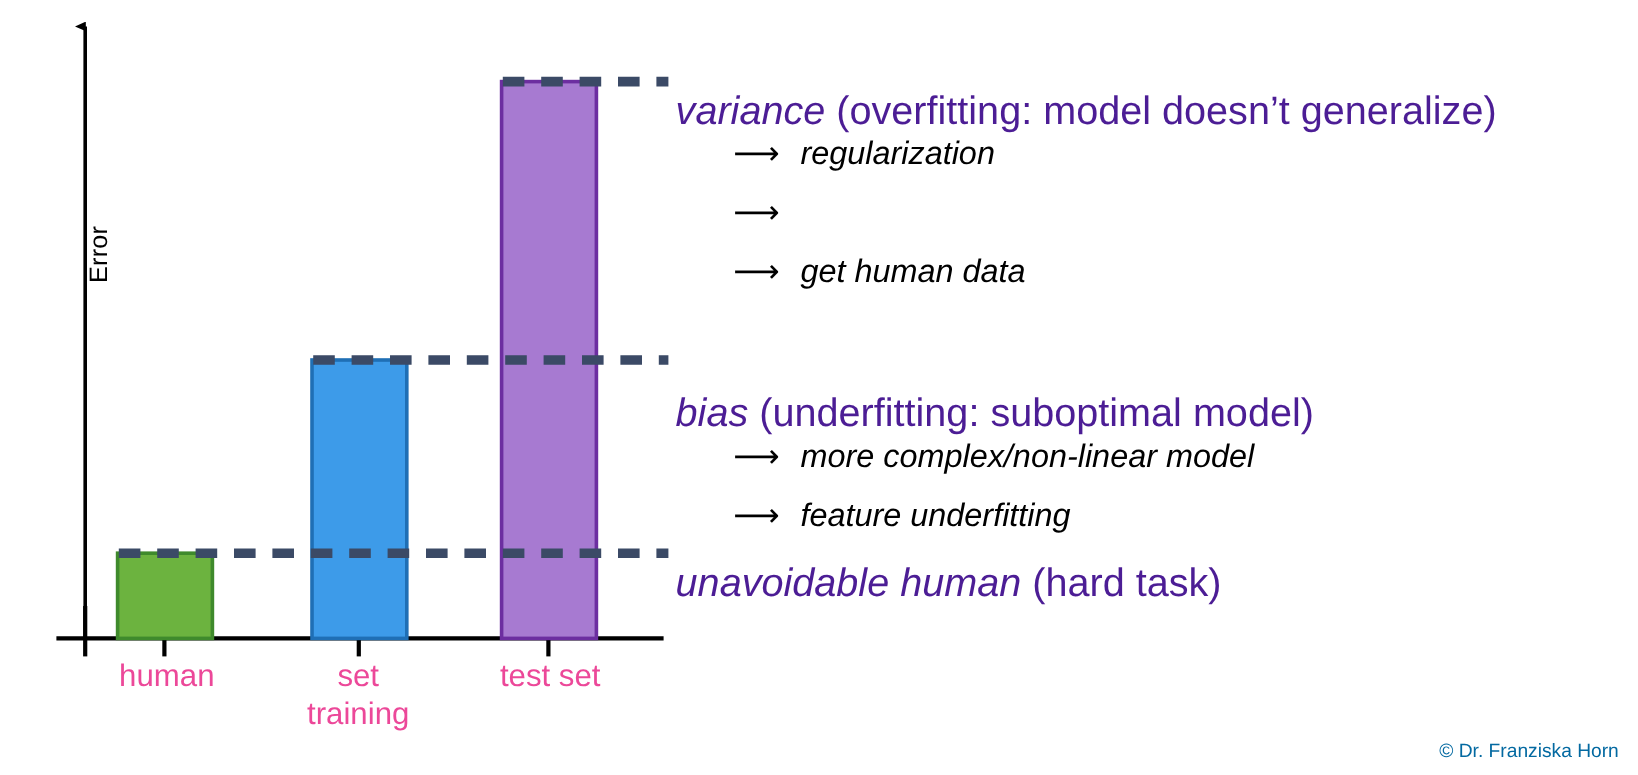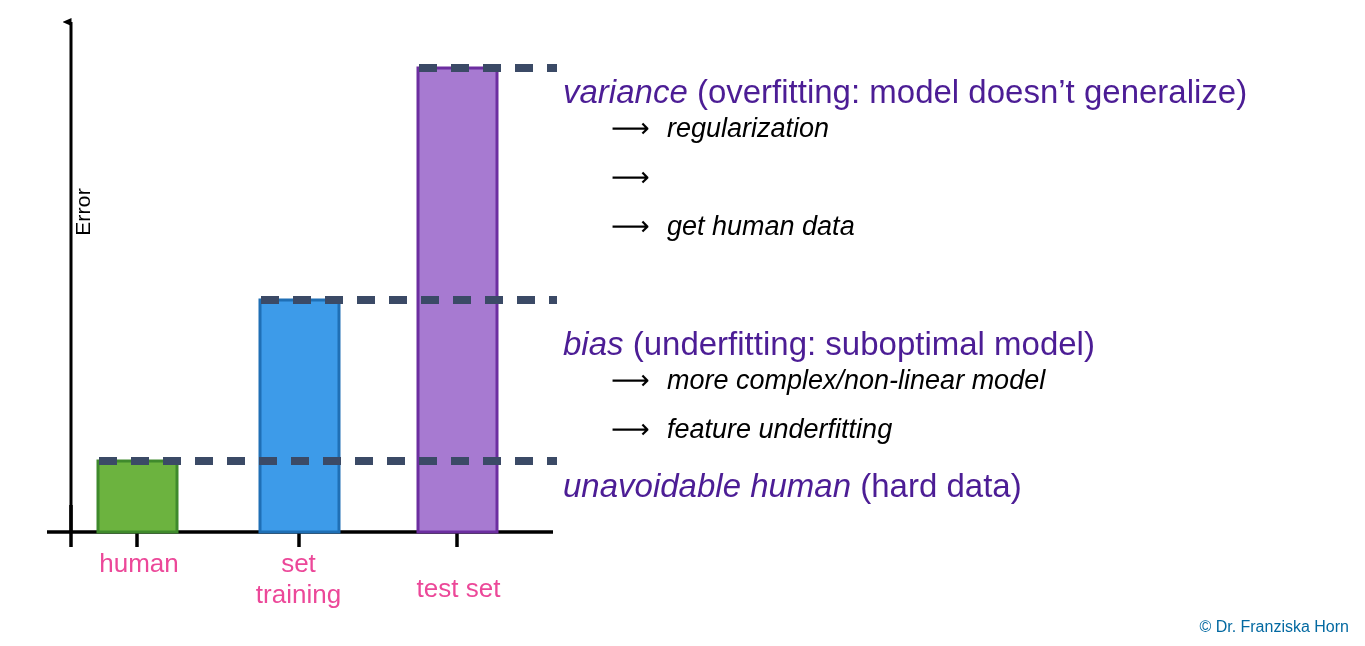--- a/index.html
+++ b/index.html
@@ -47,21 +47,21 @@
 
   .tick-label {
     position: absolute;
     text-align: center;
     font-size: 26px;
     line-height: 31px;
     color: #ec4899;
   }
   .tick-label.t0 { left: 68px;  top: 548px; width: 142px; }
   .tick-label.t1 { left: 230px; top: 548px; width: 137px; }
-  .tick-label.t2 { left: 390px; top: 548px; width: 137px; margin-top: 25px; }
+  .tick-label.t2 { left: 390px; top: 548px; width: 137px; }
 
   
   #notes {
     position: absolute;
     left: 563px;
     top: 0;
     width: 800px;
     height: 646px;
   }
   .note-block { position: absolute; left: 0; width: 800px; }
@@ -191,19 +191,19 @@
         <span class="arrow">⟶</span>
         <span class="txt">more complex/non-linear model</span>
       </div>
       <div class="note-item">
         <span class="arrow">⟶</span>
         <span class="txt">feature underfitting</span>
       </div>
     </div>
 
     <div class="note-block" id="block-unavoidable">
-      <div class="note-head"><span class="term">unavoidable human</span><span> (hard data)</span></div>
+      <div class="note-head"><span class="term">unavoidable human</span><span> (hard task)</span></div>
     </div>
   </div>
 
   <div id="credit">© Dr. Franziska Horn</div>
 
 </div>
 
 </body></html>

